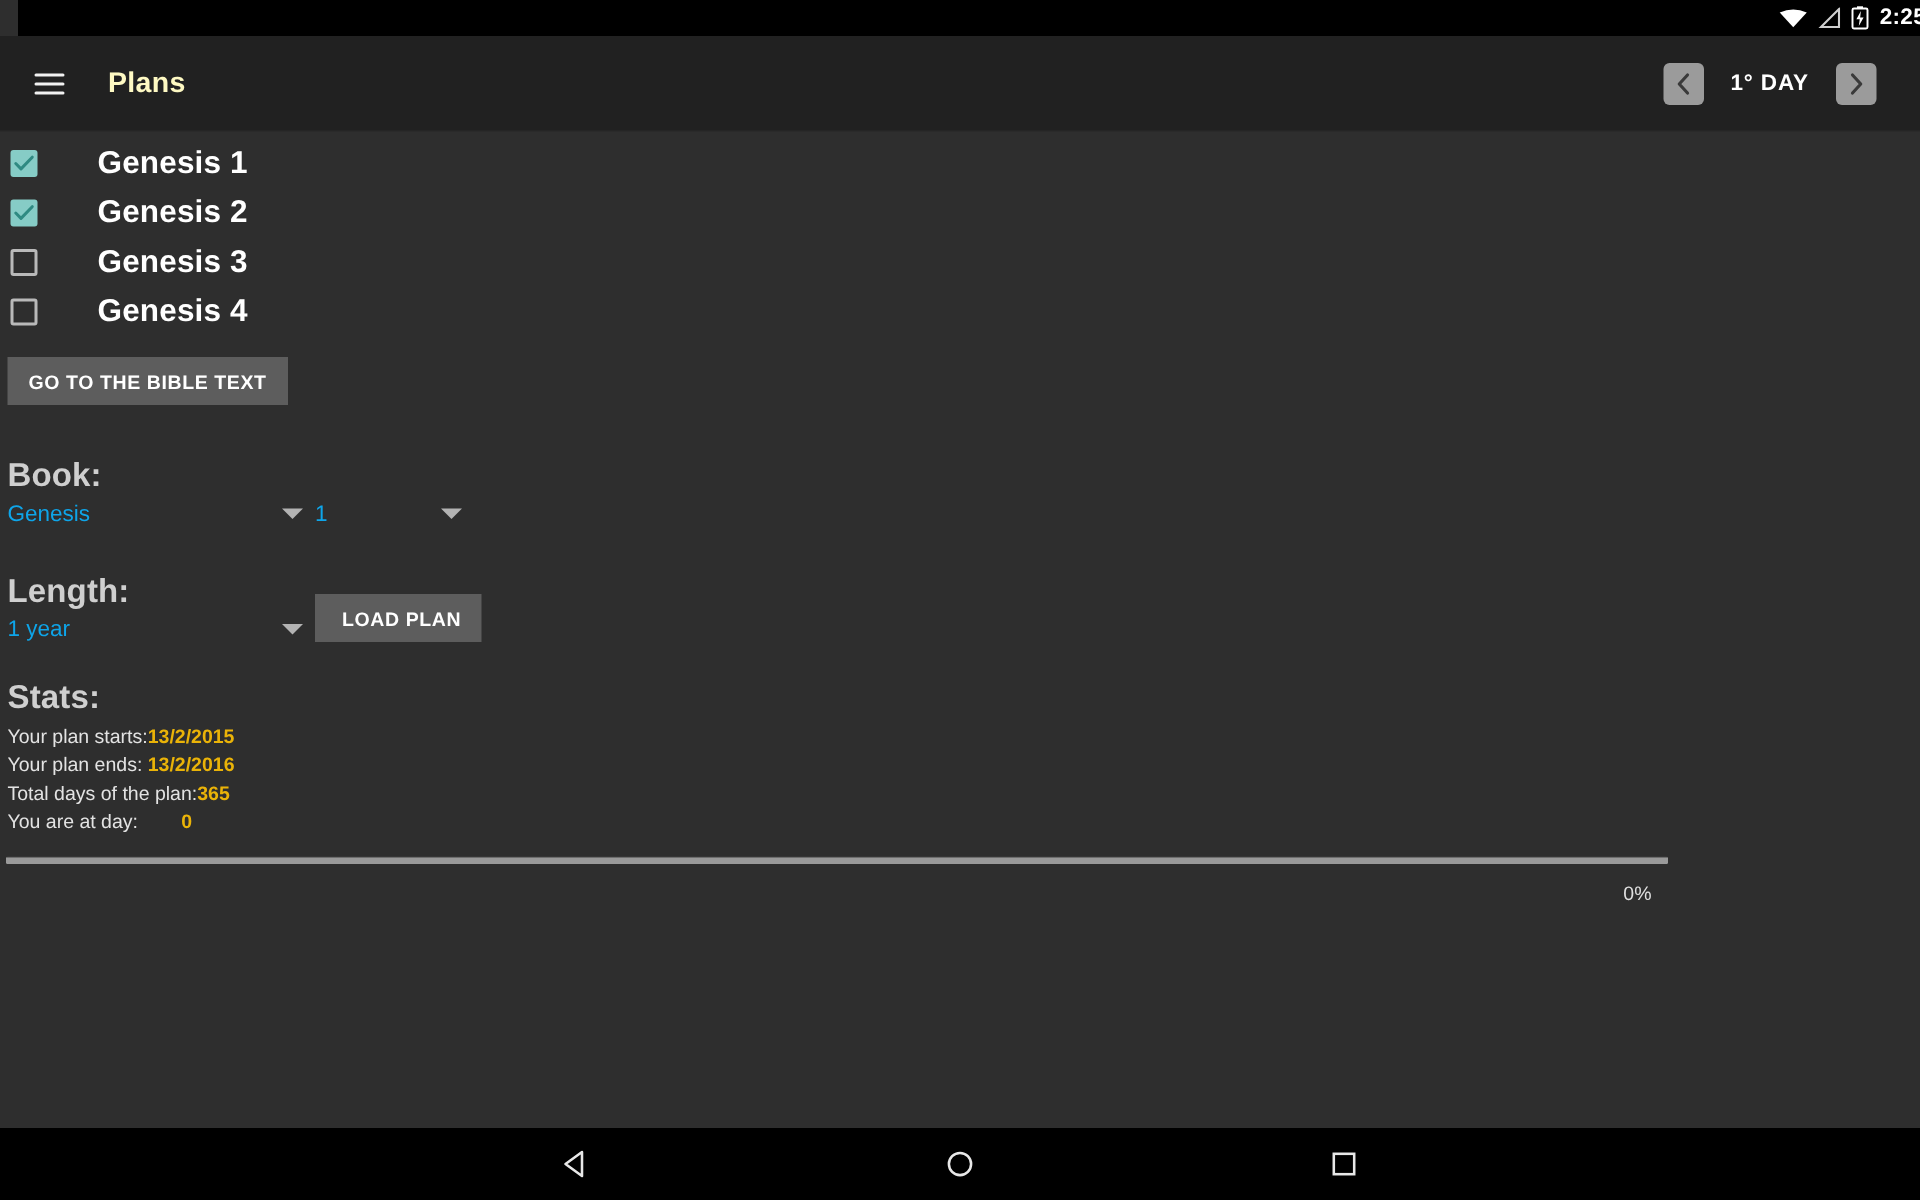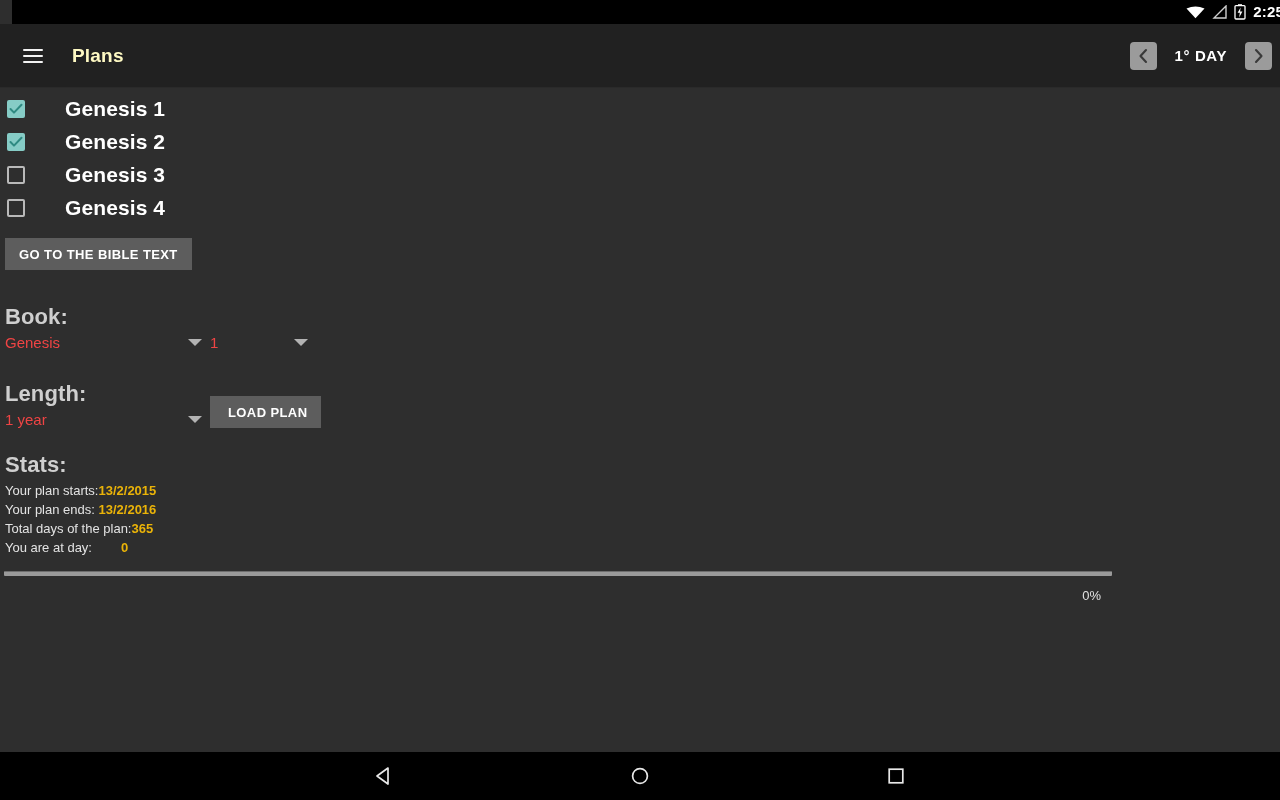--- a/index.html
+++ b/index.html
@@ -34,21 +34,21 @@
   .ham{
     width:46px; margin-left:10px; height:40px;
     display:flex; flex-direction:column; justify-content:center; align-items:center; gap:4px;
     cursor:pointer;
   }
   .ham i{ display:block; width:20px; height:2px; background:#f2f2f2; border-radius:1px; }
   .app-title{
     color:#fef9c3; font-size:19px; font-weight:bold; margin-left:16px; letter-spacing:0.2px;
   }
   .daynav{
-    margin-left:auto; display:flex; align-items:center; gap:0; padding-right:8px;
+    margin-left:auto; display:flex; align-items:center; gap:0; padding-right:29px;
   }
   .navbtn{
     width:27px; height:28px; background:#9b9b9b; border-radius:4px;
     display:flex; align-items:center; justify-content:center; cursor:pointer;
     border:none; padding:0;
   }
   .navbtn svg{ display:block; }
   .daylabel{
     color:#fff; font-size:15px; font-weight:bold; letter-spacing:0.6px;
     padding:0 18px; white-space:nowrap;
@@ -86,21 +86,21 @@
   .sec-title{
     color:#cfcfcf; font-size:22px; font-weight:bold; letter-spacing:0.1px;
     padding-left:5px;
   }
   .book-sec{ margin-top:34px; }
   .spin-row{ display:flex; align-items:flex-start; padding-left:5px; margin-top:4px; }
   .spinner{
     display:flex; align-items:center; justify-content:space-between;
     cursor:pointer; padding-bottom:2px;
   }
-  .spinner .val{ color:#ef4444; font-size:15px; }
+  .spinner .val{ color:#0ea5e9; font-size:15px; }
   .caret{
     width:0; height:0; border-left:7px solid transparent; border-right:7px solid transparent;
     border-top:7px solid #b3b3b3; margin-left:10px;
   }
   .sp-book{ width:197px; }
   .sp-chap{ width:98px; margin-left:8px; }
   .sp-len { width:197px; }
 
   .len-sec{ margin-top:28px; }
   .len-row{ display:flex; align-items:flex-start; padding-left:5px; margin-top:4px; }

